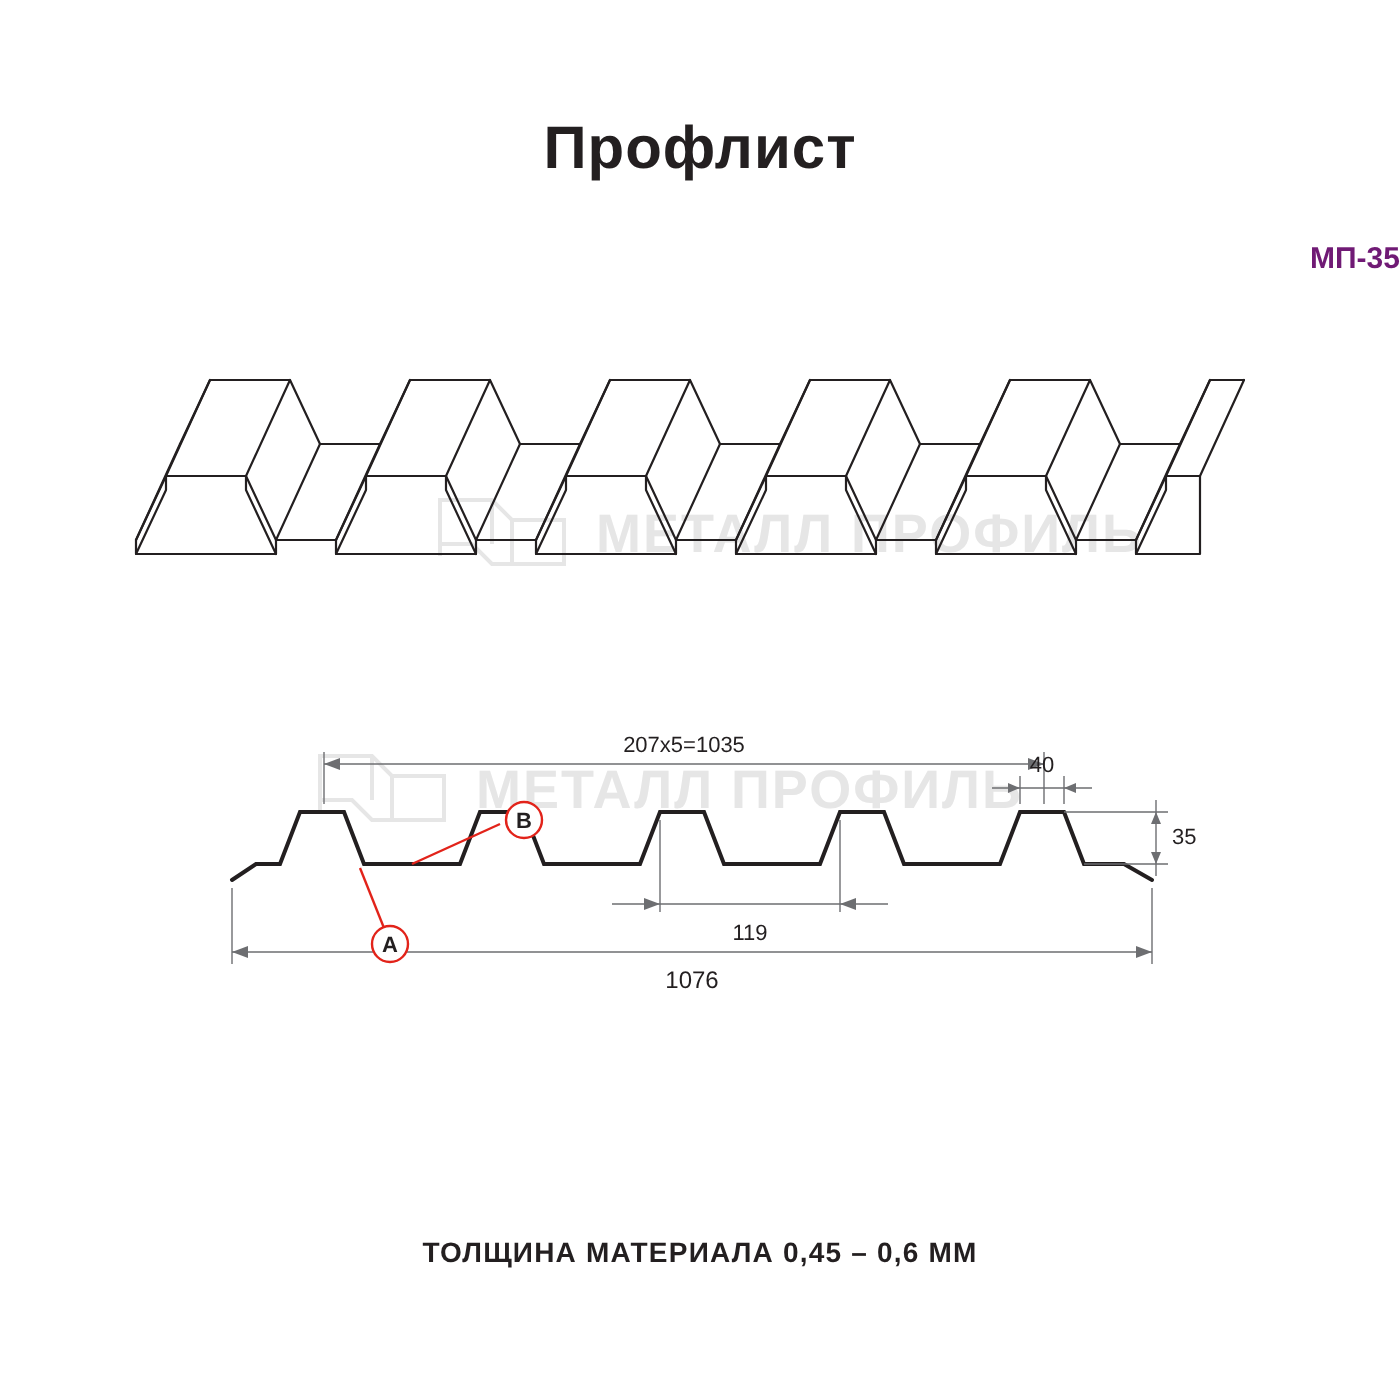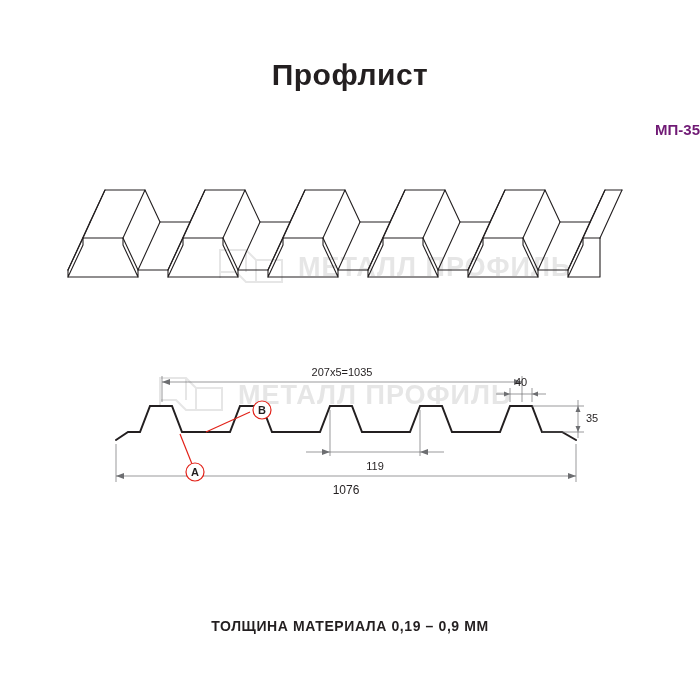--- a/index.html
+++ b/index.html
@@ -222,15 +222,15 @@
       </g>
       <g>
         <circle cx="152" cy="50" r="9" fill="#ffffff" stroke="#e2231a" stroke-width="1.2"></circle>
         <text x="152" y="54" text-anchor="middle" font-family="Liberation Sans, sans-serif" font-size="11" font-weight="bold" fill="#231f20">B</text>
         <circle cx="85" cy="112" r="9" fill="#ffffff" stroke="#e2231a" stroke-width="1.2"></circle>
         <text x="85" y="116" text-anchor="middle" font-family="Liberation Sans, sans-serif" font-size="11" font-weight="bold" fill="#231f20">A</text>
       </g>
     </svg>
   </div>
 
-  <div class="footer">ТОЛЩИНА МАТЕРИАЛА 0,19 – 0,9 ММ</div>
+  <div class="footer">ТОЛЩИНА МАТЕРИАЛА 0,45 – 0,6 ММ</div>
 
 </div>
 
 </body></html>

